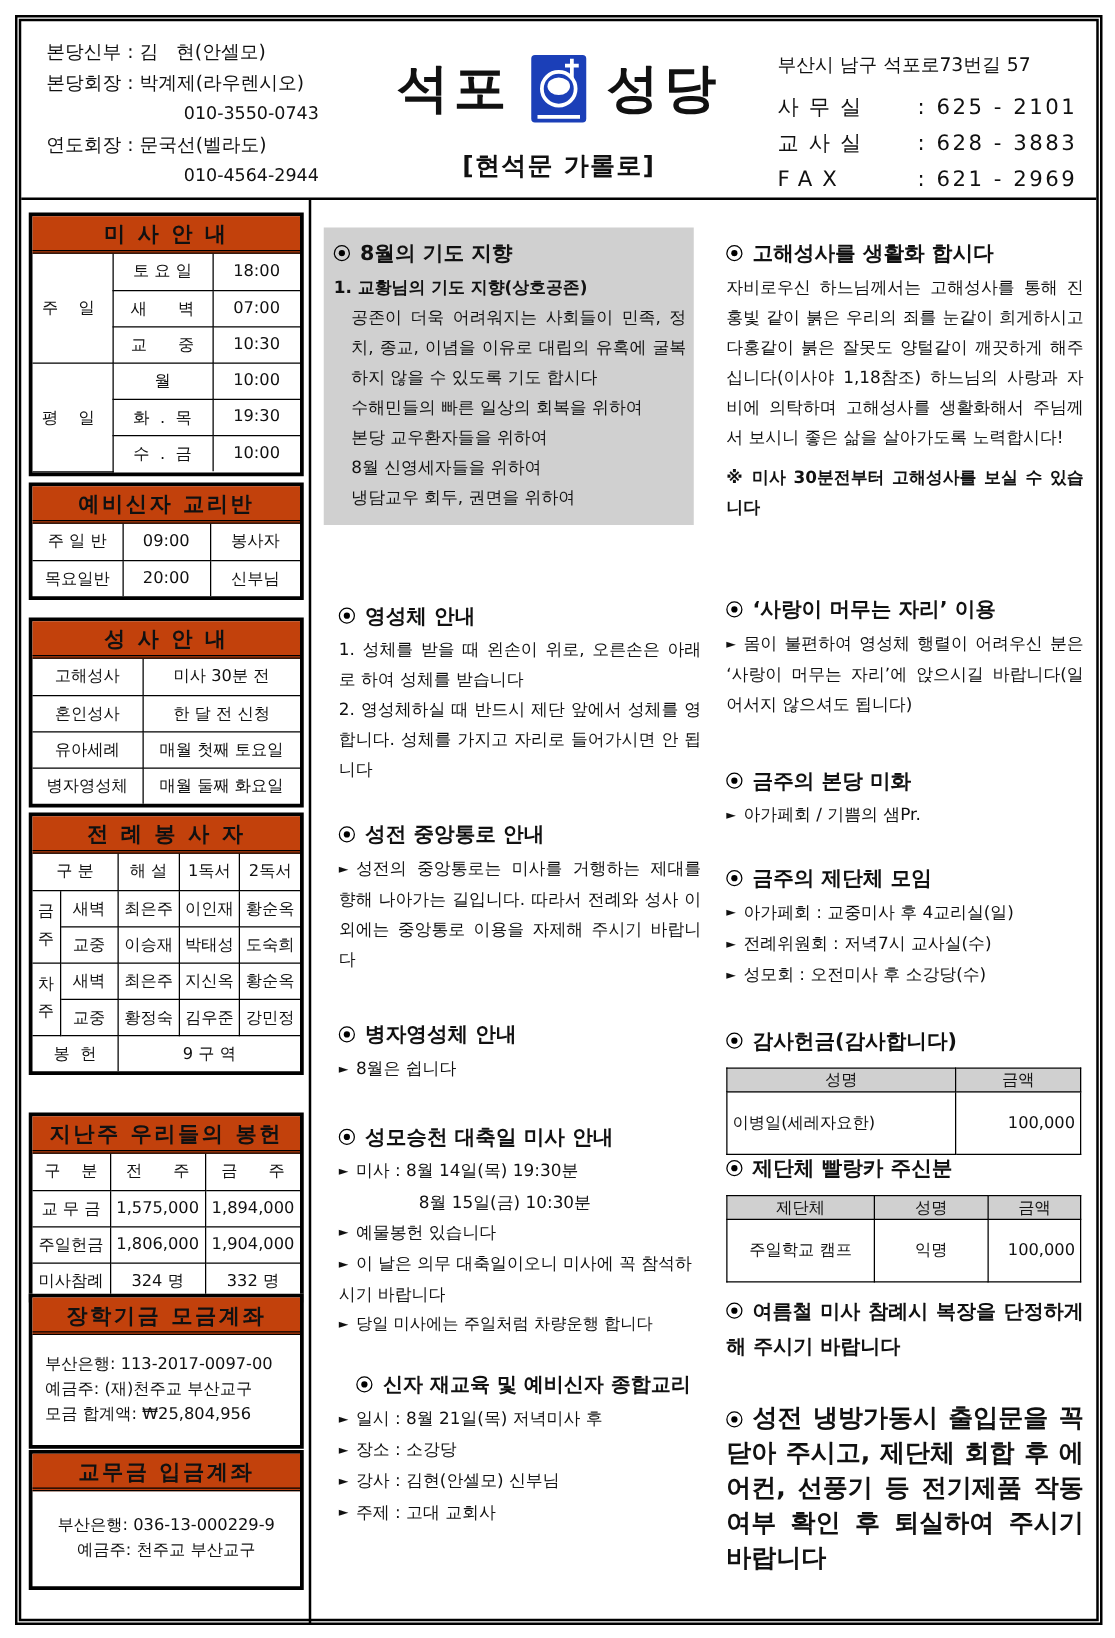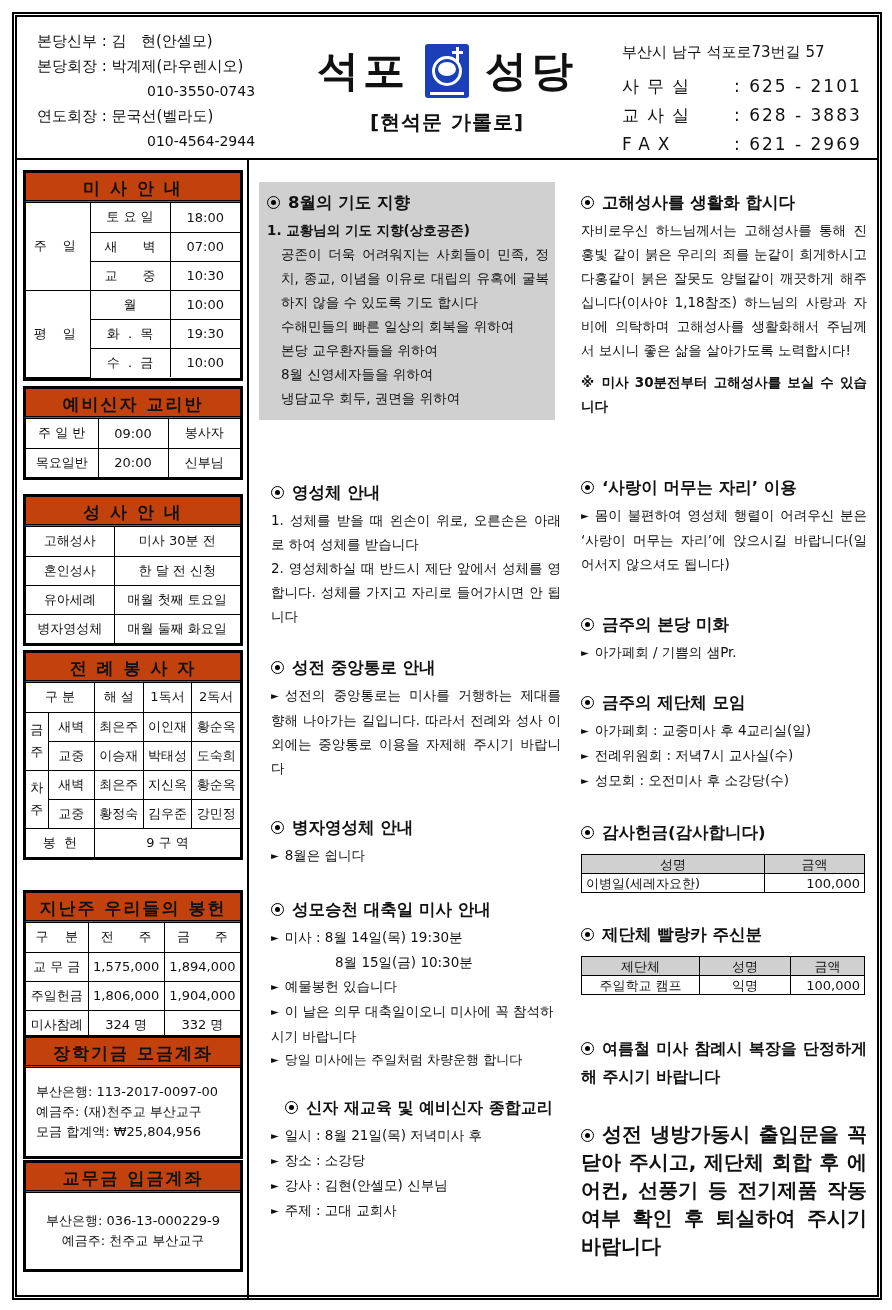--- a/index.html
+++ b/index.html
@@ -19,21 +19,21 @@
   .hdr-left .phone { padding-left: 110px; font-size: 14px; }
   .hdr-center { position: absolute; left: 295px; top: 26px; width: 270px; text-align: center; }
   .title-row { display: flex; align-items: center; justify-content: center; gap: 16px; }
   .title-word { font-size: 42px; font-weight: bold; letter-spacing: 4px; font-family: "DejaVu Sans", sans-serif; }
   .logo { width: 44px; height: 54px; background: #1b3fb8; border-radius: 3px; position: relative; }
   .logo .ring { position: absolute; left: 7px; top: 12px; width: 30px; height: 30px; border: 3px solid #fff; border-radius: 50%; }
   .logo .inner { position: absolute; left: 13px; top: 18px; width: 18px; height: 14px; background: #fff; border-radius: 50%; }
   .logo .cross-v { position: absolute; left: 31px; top: 3px; width: 3px; height: 16px; background: #fff; }
   .logo .cross-h { position: absolute; left: 27px; top: 7px; width: 11px; height: 3px; background: #fff; }
   .logo .foot { position: absolute; left: 5px; bottom: 3px; width: 34px; height: 3px; background: #fff; }
-  .subtitle { font-size: 20px; font-weight: bold; margin-top: 10px; letter-spacing: 1px; }
+  .subtitle { font-size: 20px; font-weight: bold; margin-top: 20px; letter-spacing: 1px; }
   .hdr-right { position: absolute; left: 605px; top: 26px; font-size: 15px; }
   .hdr-right .addr { margin-bottom: 10px; }
   .hdr-right .tel { font-size: 17px; line-height: 29px; letter-spacing: 2px; display: flex; }
   .hdr-right .tel .k { width: 112px; letter-spacing: 8px; }
   .hdr-right .tel .v { }
 
   
   .leftcol { position: absolute; left: 0; top: 143px; width: 232px; height: 1140px; border-right: 2px solid #000; }
   .box { position: absolute; left: 6px; width: 220px; border: 3px solid #000; background: #fff; }
   .box-title { background: #c2410c; text-align: center; font-weight: bold; font-size: 17px; height: 30px; line-height: 30px; border-bottom: 3px double #000; letter-spacing: 2px; }
@@ -57,21 +57,21 @@
   .bullet-dot { display: inline-block; width: 13px; height: 13px; border: 1.5px solid #000; border-radius: 50%; position: relative; margin-right: 8px; vertical-align: -1px; }
   .bullet-dot::after { content: ""; position: absolute; left: 2.5px; top: 2.5px; width: 5px; height: 5px; background: #000; border-radius: 50%; }
   .prayer { background: #d0d0d0; padding: 8px 6px 10px 8px; }
   .prayer .sub { font-weight: bold; }
   .prayer .ind { padding-left: 14px; }
   .justify { text-align: justify; }
   .arrow { font-size: 10px; margin-right: 6px; vertical-align: 1px; }
 
   table.small { border-collapse: collapse; font-size: 13px; width: 100%; }
   table.small th { background: #d0d0d0; font-weight: normal; border: 1px solid #000; height: 19px; line-height: 17px; }
-  table.small td { border: 1px solid #000; height: 19px; line-height: 17px; padding: 0 4px; }
+  table.small td { border: 1px solid #000; height: 19px; line-height: 17px; padding: 16px 4px; }
   .bold { font-weight: bold; }
 </style>
 </head>
 <body>
 
 <div class="frame">
 
   <div class="header">
     <div class="hdr-left">
       <div class="row"><span>본당신부 : </span><span>김   현(안셀모)</span></div>

